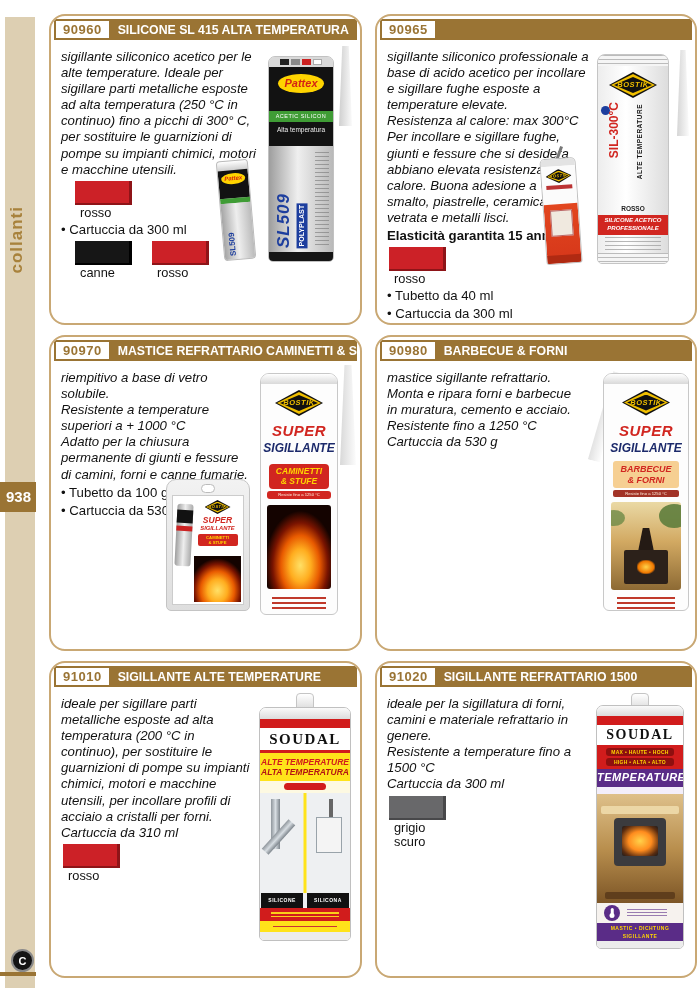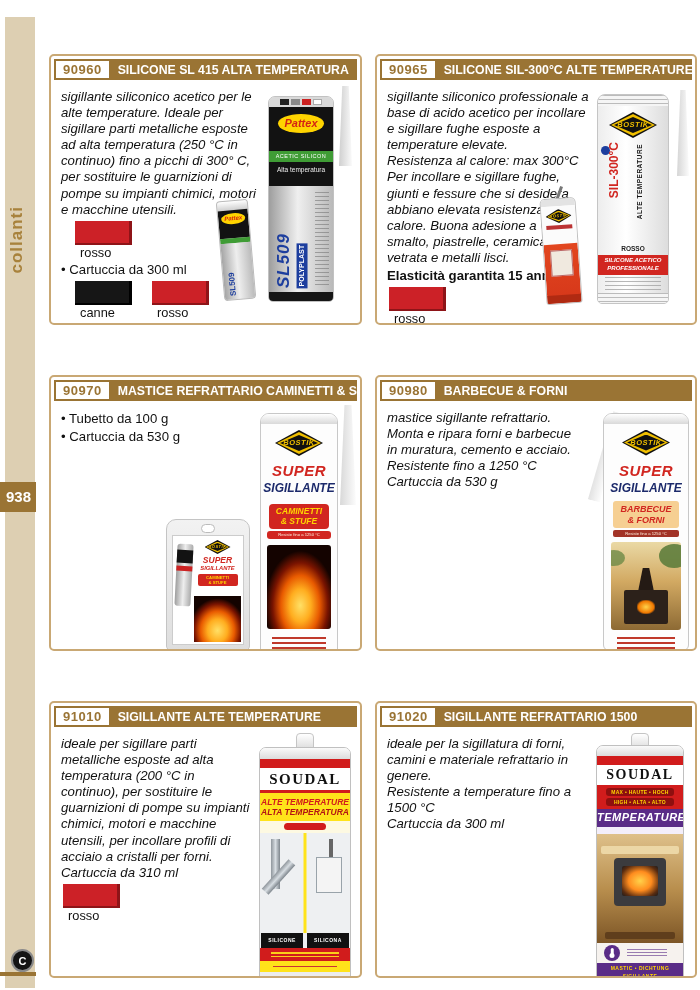--- a/index.html
+++ b/index.html
@@ -14,21 +14,21 @@
                 color:#fff; font-weight:bold; font-size:15px; line-height:30px; text-align:right; padding-right:5px; box-sizing:border-box; }
   .side-foot  { position:absolute; left:0; top:972px; width:36px; height:4px; background:#9a7434; }
   .side-logo  { position:absolute; left:11px; top:949px; width:19px; height:19px; background:#141414;
                 border:2px solid #8a8a8a; border-radius:50%; color:#fff; font-weight:bold; font-size:11px;
                 display:flex; align-items:center; justify-content:center; }
 
   
   .grid { position:absolute; left:49px; top:14px; width:648px; display:grid;
           grid-template-columns:313px 322px; grid-template-rows:311px 316px 317px;
           column-gap:13px; row-gap:10px; }
-  .cell { border:2px solid #c9a874; border-radius:5px; background:#fff; box-sizing:border-box; overflow:hidden;margin-top:40px; }
+  .cell { border:2px solid #c9a874; border-radius:16px; background:#fff; box-sizing:border-box; overflow:hidden; }
   .cell-header { margin:3px; height:21px; background:#9a7434; display:flex; align-items:center; }
   .code-box { background:#fff; color:#9a7434; font-weight:bold; font-size:13px; letter-spacing:0.5px;
               height:17px; line-height:17px; padding:0 7px; margin-left:2px; }
   .cell-title { color:#fff; font-weight:bold; font-size:12.3px; margin-left:9px; white-space:nowrap; overflow:hidden; }
   .cell-body { padding:5px 6px 4px 10px; font-size:13.2px; line-height:1.22; position:relative; height:calc(100% - 35px); overflow:hidden; }
   .desc { margin:1px 0 2px; white-space:pre-line;font-style:italic; }
   .bold-note { font-weight:bold; margin:1px 0 3px; }
   .bullet { margin:2px 0; }
   .bullet::before { content:"• "; }
 
@@ -299,21 +299,20 @@
           <div class="sw-box sw-red"></div>
           <div class="sw-label">rosso</div>
         </div>
       </div>
     </div>
   </div>
 
   <div class="cell">
     <div class="cell-header">
       <span class="code-box">90965</span>
-      <span class="cell-title">SILICONE SIL-300°C ALTE TEMPERATURE</span>
     </div>
     <div class="cell-body">
       <div class="p2">
         <div class="p2-noz"></div>
         <div class="p2-cart">
           <div class="p2-ridge"></div>
           <div class="p2-mid">
             <div class="bdiamond">
               <i class="bd1"></i>
                 <i class="bd2"></i>
@@ -400,20 +399,23 @@
               <span class="p3-bsuper">SUPER</span>
               <span class="p3-bsig">SIGILLANTE</span>
               <div class="p3-bbox">
                 <span>CAMINETTI</span><br><span>&amp; STUFE</span>
               </div>
             </div>
             <div class="p3-bfire"></div>
           </div>
         </div>
       </div>
+      <p class="desc">riempitivo a base di vetro solubile.
+Resistente a temperature superiori a + 1000 °C
+Adatto per la chiusura permanente di giunti e fessure di camini, forni e canne fumarie.</p>
       <div class="bullet">Tubetto da 100 g</div>
       <div class="bullet">Cartuccia da 530 g</div>
     </div>
   </div>
 
   <div class="cell">
     <div class="cell-header">
       <span class="code-box">90980</span>
       <span class="cell-title">BARBECUE &amp; FORNI</span>
     </div>
@@ -530,16 +532,22 @@
           <div class="p6-purple2">
             <span class="p6-ptext">MASTIC • DICHTUNG</span>
             <span class="p6-ptext">SIGILLANTE</span>
           </div>
           <div class="p6-base"></div>
         </div>
       </div>
       <p class="desc">ideale per la sigillatura di forni, camini e materiale refrattario in genere.
 Resistente a temperature fino a 1500 °C
 Cartuccia da 300 ml</p>
+      <div class="sw-row noindent">
+        <div class="sw">
+          <div class="sw-box sw-grey"></div>
+          <div class="sw-label">grigio scuro</div>
+        </div>
+      </div>
     </div>
   </div>
 
 </div>
 
 </body></html>

